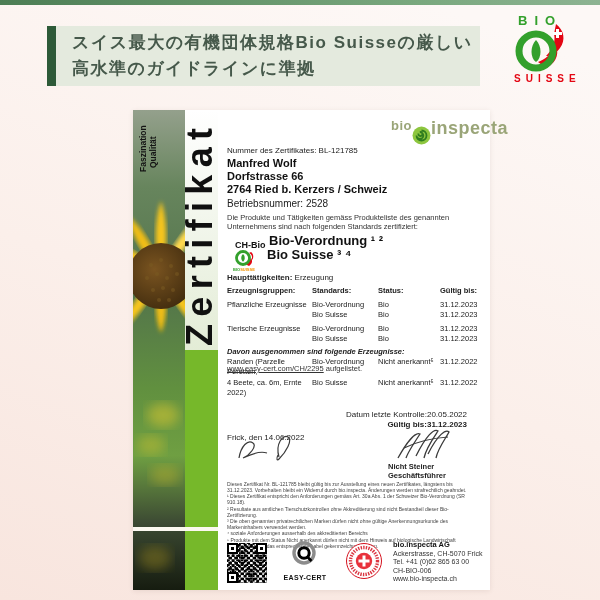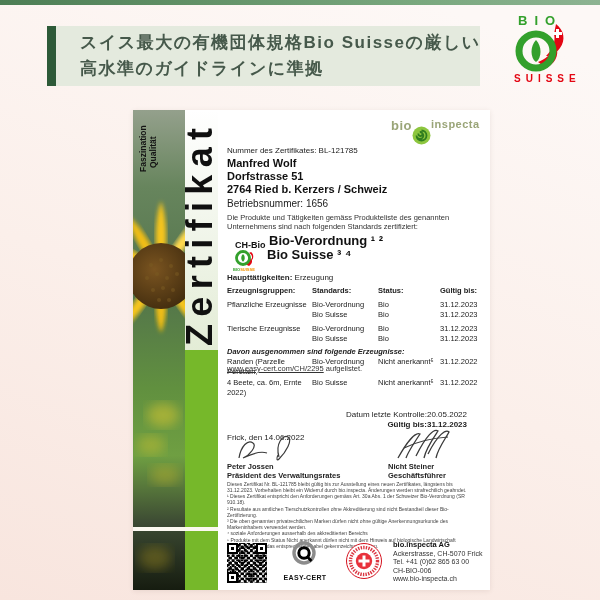--- a/index.html
+++ b/index.html
@@ -4,31 +4,31 @@
 <style>
   html,body{margin:0;padding:0;}
   body{font-family:"Liberation Sans",sans-serif;}
   .stage{position:relative;width:600px;height:600px;overflow:hidden;
     background:linear-gradient(200deg,#fdf8f6 8%,#fbefea 55%,#f8e5de 100%);}
   .top-strip{position:absolute;top:0;left:0;width:600px;height:5px;
     background:linear-gradient(90deg,#4c7d54,#79a87e 70%,#8db392);}
   
   .banner-bar{position:absolute;left:47px;top:26px;width:9px;height:60px;background:#2d5a38;}
   .banner-panel{position:absolute;left:56px;top:26px;width:424px;height:60px;background:#e4eade;
-    display:flex;flex-direction:column;justify-content:center;padding-left:24px;box-sizing:border-box;}
+    display:flex;flex-direction:column;justify-content:center;padding-left:16px;box-sizing:border-box;}
   .banner-panel .jp{font-size:17px;font-weight:bold;color:#46594b;letter-spacing:1.5px;line-height:26px;white-space:nowrap;}
   .bs-logo{position:absolute;left:494px;top:8px;width:88px;height:88px;}
   
   .cert{position:absolute;left:133px;top:110px;width:357px;height:480px;background:#ffffff;
     box-shadow:0 1px 5px rgba(90,60,50,.10);}
   .sidebar{position:absolute;left:0;top:0;width:85px;height:480px;}
   
   .bi-logo{position:absolute;left:258px;top:6px;width:95px;height:30px;font-weight:bold;color:#9aa578;}
   .bi-logo .w1{position:absolute;left:0;top:2px;font-size:13px;letter-spacing:.5px;}
-  .bi-logo .w2{position:absolute;left:40px;top:2px;font-size:11px;letter-spacing:.5px;}
+  .bi-logo .w2{position:absolute;left:40px;top:2px;font-size:18px;letter-spacing:.5px;}
   .bi-circle{position:absolute;left:21px;top:10px;}
   .cert-number{position:absolute;left:94px;top:36px;font-size:8px;color:#222;}
   .holder{position:absolute;left:94px;top:47px;font-size:11px;font-weight:bold;color:#111;line-height:13px;}
   .betrieb{position:absolute;left:94px;top:88px;font-size:10px;color:#222;}
   .intro{position:absolute;left:94px;top:103px;width:250px;font-size:7.5px;line-height:9px;color:#333;}
   .std-row1{position:absolute;left:102px;top:124px;}
   .std-tag{font-size:9px;font-weight:bold;color:#111;}
   .std-row1 .std-name,.std-row2 .std-name{position:absolute;left:34px;top:-1px;font-size:13px;font-weight:bold;color:#111;white-space:nowrap;}
   .std-row2{position:absolute;left:100px;top:138px;}
   .haupt{position:absolute;left:94px;top:163px;font-size:8px;color:#222;}
@@ -199,25 +199,25 @@
           <path d="M9.5,4.5 a5,5 0 1,1 -5,5 a3.4,3.4 0 1,0 3.4,-3.4 a2,2 0 1,1 -1.4,1.4" fill="none" stroke="#2f7d1f" stroke-width="1.8"></path>
         </svg>
       </span>
       <span class="w2">inspecta</span>
     </div>
 
     <div class="cert-number">Nummer des Zertifikates: BL-121785</div>
 
     <div class="holder">
       <div>Manfred Wolf</div>
-      <div>Dorfstrasse 51</div>
+      <div>Dorfstrasse 66</div>
       <div>2764 Ried b. Kerzers / Schweiz</div>
     </div>
 
-    <div class="betrieb">Betriebsnummer: 1656</div>
+    <div class="betrieb">Betriebsnummer: 2528</div>
     <div class="intro">Die Produkte und Tätigkeiten gemäss Produkteliste des genannten Unternehmens sind nach folgenden Standards zertifiziert:</div>
 
     <div class="std-row1">
       <span class="std-tag">CH-Bio</span>
       <span class="std-name">Bio-Verordnung ¹ ²</span>
     </div>
     <div class="std-row2">
       <span>
         <svg width="24" height="24" viewBox="0 0 24 24">
           <path d="M18,4 C21,6 21,11 18,13 C20,10 19,6 16,5 Z" fill="#e30613"></path>
@@ -305,24 +305,20 @@
       </svg>
     </div>
     <div class="sig-r">
       <svg width="80" height="36" viewBox="0 0 80 36">
         <path d="M10,30 C20,12 28,4 32,6 C28,12 20,24 18,30" fill="none" stroke="#3a3a3a" stroke-width="1.3"></path>
         <path d="M28,28 C38,8 46,0 50,3 C46,9 38,20 36,30" fill="none" stroke="#3a3a3a" stroke-width="1.3"></path>
         <path d="M40,26 C50,6 58,1 61,4 C58,10 50,20 48,30" fill="none" stroke="#3a3a3a" stroke-width="1.3"></path>
         <path d="M16,20 C28,14 46,10 60,9" fill="none" stroke="#3a3a3a" stroke-width="1.1"></path>
       </svg>
     </div>
-    <div class="name-l">
-      <div>Peter Jossen</div>
-      <div>Präsident des Verwaltungsrates</div>
-    </div>
     <div class="name-r">
       <div>Nicht Steiner</div>
       <div>Geschäftsführer</div>
     </div>
 
     <div class="fnotes">
       <div>Dieses Zertifikat Nr. BL-121785 bleibt gültig bis zur Ausstellung eines neuen Zertifikates, längstens bis 31.12.2023. Vorbehalten bleibt ein Widerruf durch bio.inspecta. Änderungen werden strafrechtlich geahndet.</div>
       <div>¹ Dieses Zertifikat entspricht den Anforderungen gemäss Art. 30a Abs. 1 der Schweizer Bio-Verordnung (SR 910.18).</div>
       <div>² Resultate aus amtlichen Tierschutzkontrollen ohne Akkreditierung sind nicht Bestandteil dieser Bio-Zertifizierung.</div>
       <div>³ Die oben genannten privatrechtlichen Marken dürfen nicht ohne gültige Anerkennungsurkunde des Markeninhabers verwendet werden.</div>

